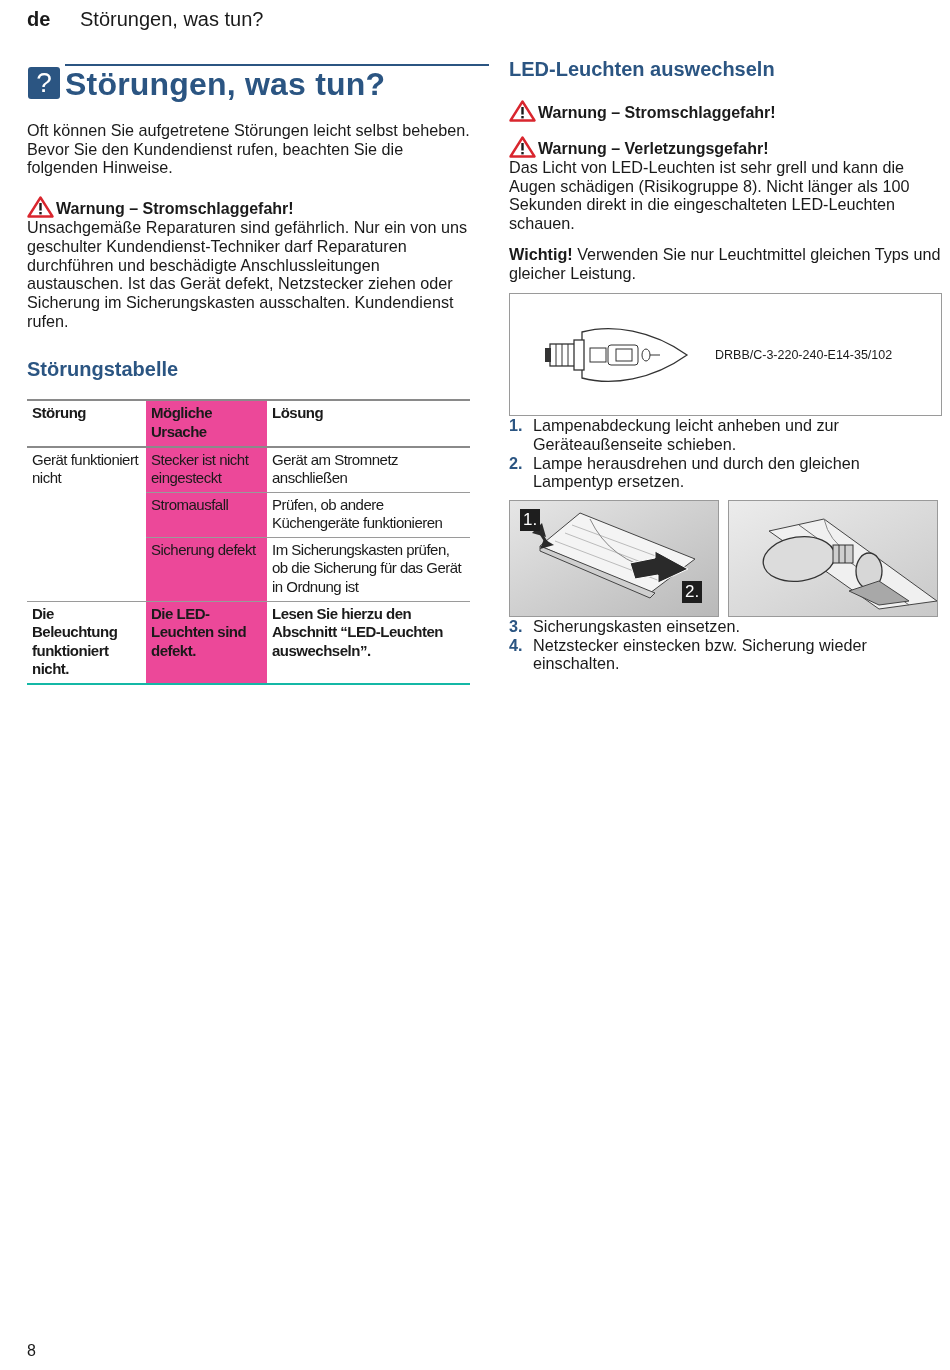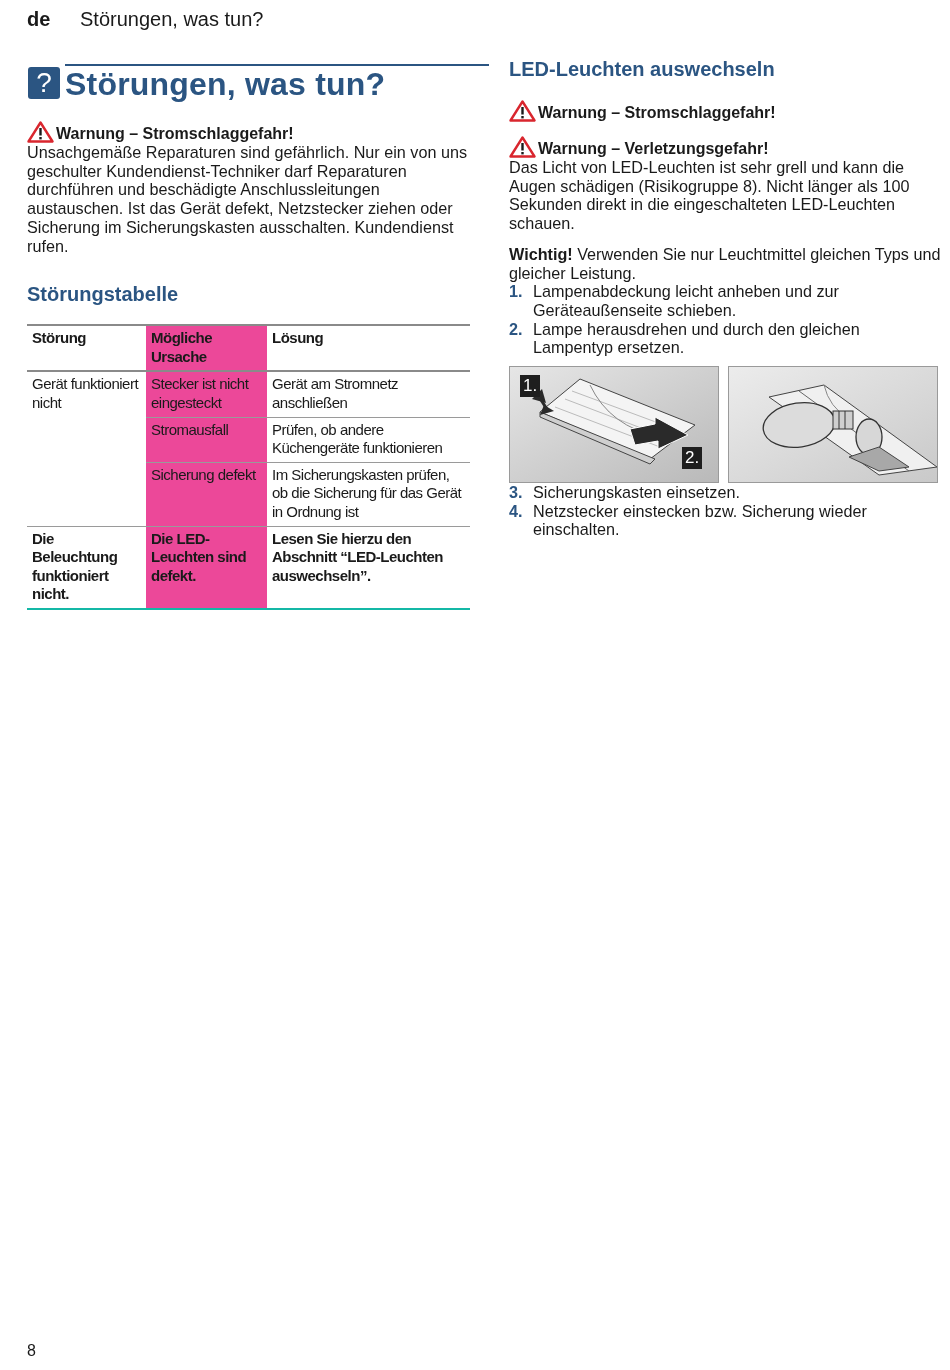--- a/index.html
+++ b/index.html
@@ -73,20 +73,21 @@
   <span class="lang">de</span><span>Störungen, was tun?</span>
 </div>
 
 <div class="col-left">
   <div class="title-row">
     <div class="title-rule"></div>
     <div class="q-icon">?</div>
     <h1 class="page-title" style="top:4px">Störungen, was tun?</h1>
   </div>
 
+  <p class="intro">Oft können Sie aufgetretene Störungen leicht selbst beheben. Bevor Sie den Kundendienst rufen, beachten Sie die folgenden Hinweise.</p>
 
   <div class="warn">
     <div class="warn-head">
       <span class="warn-icon">
         <svg viewBox="0 0 27 22">
             <polygon points="13.5,1.5 25.5,20.5 1.5,20.5" fill="#fff" stroke="#d9262e" stroke-width="2.4" stroke-linejoin="round"></polygon>
             <rect x="12.3" y="7" width="2.4" height="7.5" fill="#1a1a1a"></rect>
             <rect x="12.3" y="16" width="2.4" height="2.4" fill="#1a1a1a"></rect>
           </svg>
       </span>
@@ -153,20 +154,41 @@
             <rect x="12.3" y="16" width="2.4" height="2.4" fill="#1a1a1a"></rect>
           </svg>
       </span>
       <span>Warnung – Verletzungsgefahr!</span>
     </div>
     <p>Das Licht von LED-Leuchten ist sehr grell und kann die Augen schädigen (Risikogruppe 8). Nicht länger als 100 Sekunden direkt in die eingeschalteten LED-Leuchten schauen.</p>
   </div>
 
   <p class="important"><b>Wichtig!</b><span> Verwenden Sie nur Leuchtmittel gleichen Typs und gleicher Leistung.</span></p>
 
+  <div class="lamp-box">
+    <svg class="lamp-svg" viewBox="0 0 150 70">
+
+      <path d="M40,12 C70,4 110,10 145,35 C110,60 70,66 40,58 Z" fill="#fff" stroke="#333" stroke-width="1.3"></path>
+
+      <rect x="8" y="24" width="26" height="22" fill="#fff" stroke="#333" stroke-width="1.3"></rect>
+      <rect x="3" y="28" width="6" height="14" fill="#333"></rect>
+      <line x1="14" y1="24" x2="14" y2="46" stroke="#333" stroke-width="1"></line>
+      <line x1="20" y1="24" x2="20" y2="46" stroke="#333" stroke-width="1"></line>
+      <line x1="26" y1="24" x2="26" y2="46" stroke="#333" stroke-width="1"></line>
+
+      <rect x="32" y="20" width="10" height="30" fill="#fff" stroke="#333" stroke-width="1.3"></rect>
+
+      <rect x="48" y="28" width="16" height="14" fill="#fff" stroke="#333" stroke-width="1"></rect>
+      <rect x="66" y="25" width="30" height="20" rx="3" fill="#fff" stroke="#333" stroke-width="1"></rect>
+      <rect x="74" y="29" width="16" height="12" fill="#fff" stroke="#333" stroke-width="1"></rect>
+      <ellipse cx="104" cy="35" rx="4" ry="6" fill="#fff" stroke="#333" stroke-width="1"></ellipse>
+      <line x1="108" y1="35" x2="118" y2="35" stroke="#333" stroke-width="1"></line>
+    </svg>
+    <div class="lamp-code">DRBB/C-3-220-240-E14-35/102</div>
+  </div>
 
   <ol class="steps steps1">
     <li>
         <span class="num">1.</span>
         <span>Lampenabdeckung leicht anheben und zur Geräteaußenseite schieben.</span>
       </li>
     <li>
         <span class="num">2.</span>
         <span>Lampe herausdrehen und durch den gleichen Lampentyp ersetzen.</span>
       </li>

